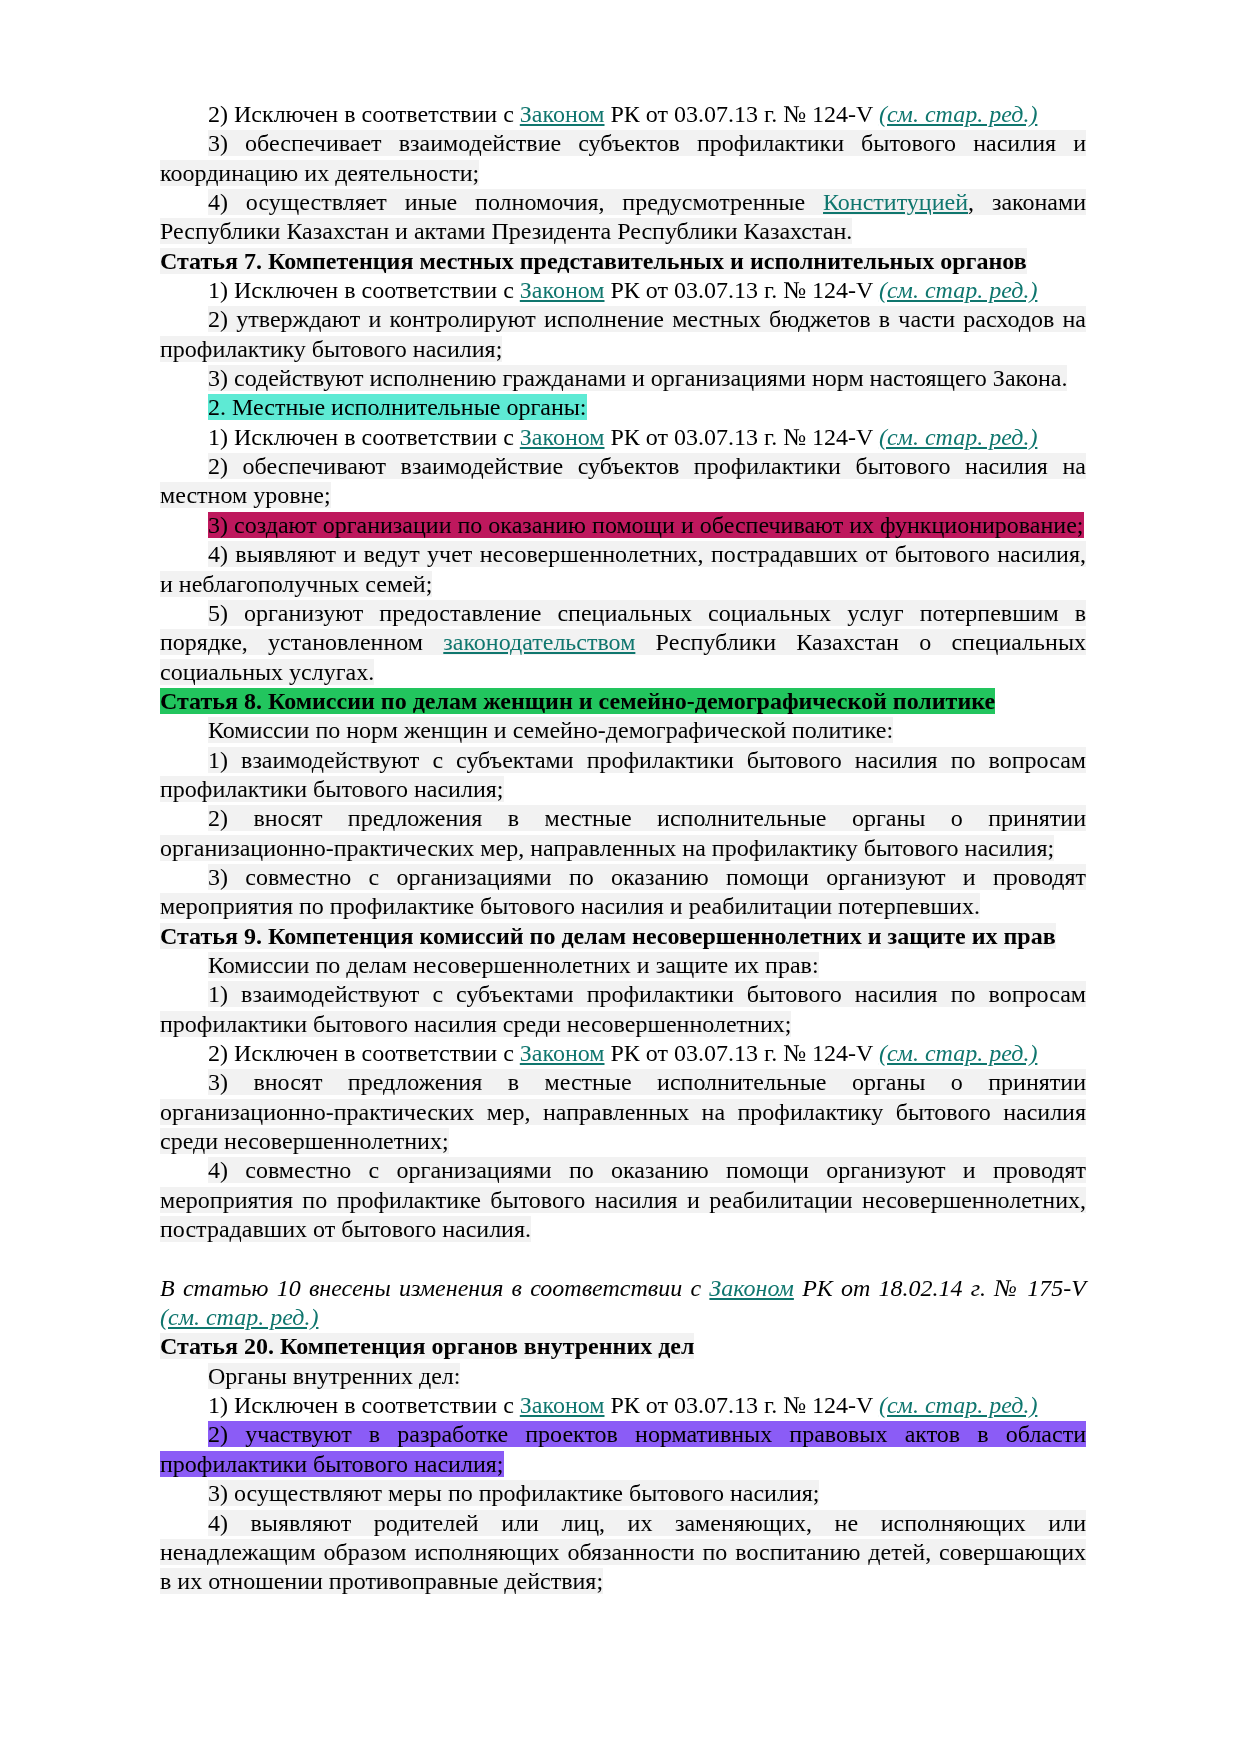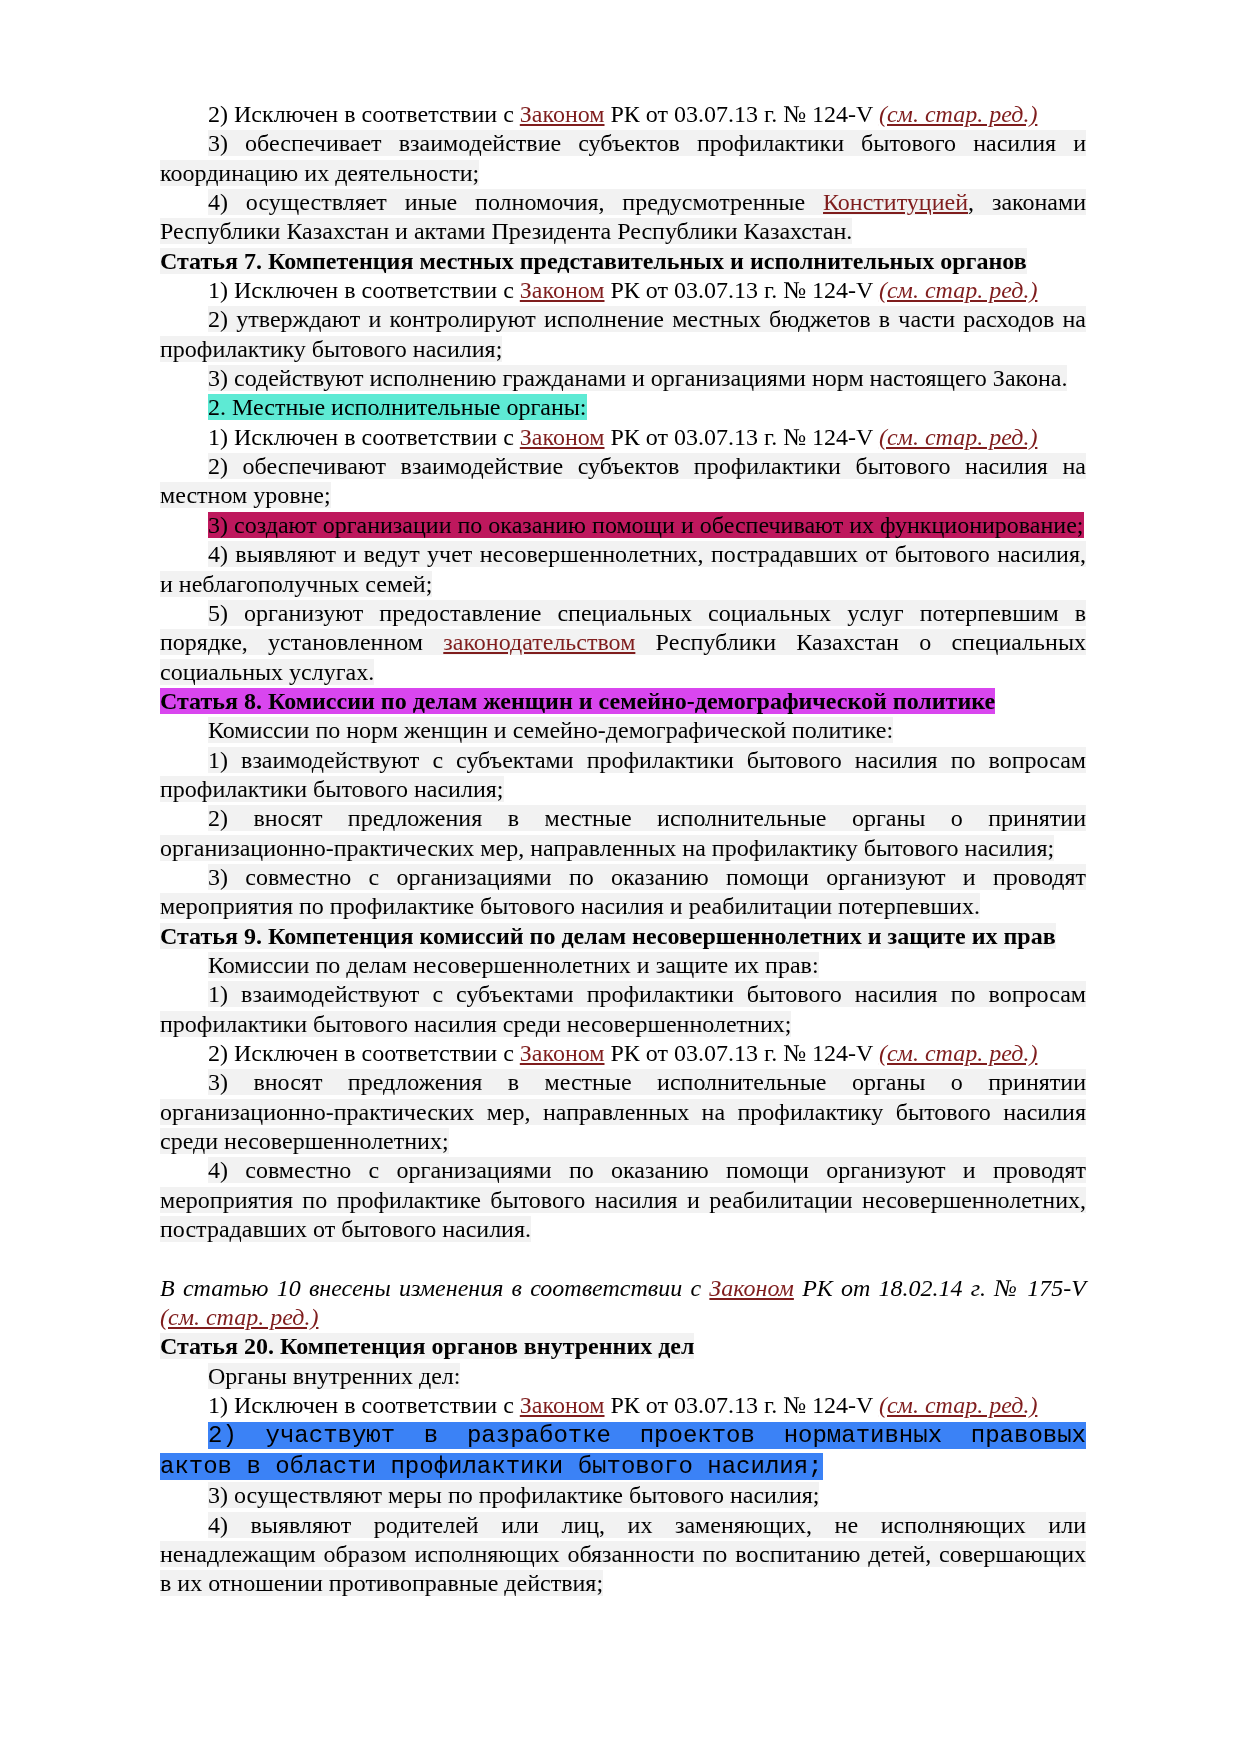--- a/index.html
+++ b/index.html
@@ -41,21 +41,21 @@
     text-indent: 0;
     font-style: italic;
   }
   .para.spacer {
     text-indent: 0;
   }
   .hl {
     background: #f2f2f2;
   }
   a.link, a.ref {
-    color: #7f1d1d;
+    color: #0f766e;
     text-decoration: underline;
     cursor: pointer;
   }
   a.ref {
     font-style: italic;
   }
 </style>
 </head>
 <body>
 
@@ -67,33 +67,33 @@
       <p class="para article"><span class="hl" style="background: rgb(242, 242, 242);"><span>Статья 7. Компетенция местных представительных и исполнительных органов</span></span></p>
       <p class="para excluded"><span>1) Исключен в соответствии с </span><a class="link">Законом</a><span> РК от 03.07.13 г. № 124-V </span><a class="ref">(см. стар. ред.)</a></p>
       <p class="para p"><span class="hl" style="background: rgb(242, 242, 242);"><span>2) утверждают и контролируют исполнение местных бюджетов в части расходов на профилактику бытового насилия;</span></span></p>
       <p class="para p"><span class="hl" style="background: rgb(242, 242, 242);"><span>3) содействуют исполнению гражданами и организациями норм настоящего Закона.</span></span></p>
       <p class="para p"><span class="hl" style="background: #5eead4;"><span>2. Местные исполнительные органы:</span></span></p>
       <p class="para excluded"><span>1) Исключен в соответствии с </span><a class="link">Законом</a><span> РК от 03.07.13 г. № 124-V </span><a class="ref">(см. стар. ред.)</a></p>
       <p class="para p"><span class="hl" style="background: rgb(242, 242, 242);"><span>2) обеспечивают взаимодействие субъектов профилактики бытового насилия на местном уровне;</span></span></p>
       <p class="para p"><span class="hl" style="background: #be185d;"><span>3) создают организации по оказанию помощи и обеспечивают их функционирование;</span></span></p>
       <p class="para p"><span class="hl" style="background: rgb(242, 242, 242);"><span>4) выявляют и ведут учет несовершеннолетних, пострадавших от бытового насилия, и неблагополучных семей;</span></span></p>
       <p class="para p"><span class="hl" style="background: rgb(242, 242, 242);"><span>5) организуют предоставление специальных социальных услуг потерпевшим в порядке, установленном </span><a class="link">законодательством</a><span> Республики Казахстан о специальных социальных услугах.</span></span></p>
-      <p class="para article"><span class="hl" style="background: #d946ef; font-family: Liberation Serif, serif;"><span>Статья 8. Комиссии по делам женщин и семейно-демографической политике</span></span></p>
+      <p class="para article"><span class="hl" style="background: #22c55e; font-family: Liberation Serif, serif;"><span>Статья 8. Комиссии по делам женщин и семейно-демографической политике</span></span></p>
       <p class="para p"><span class="hl" style="background: rgb(242, 242, 242);"><span>Комиссии по норм женщин и семейно-демографической политике:</span></span></p>
       <p class="para p"><span class="hl" style="background: rgb(242, 242, 242);"><span>1) взаимодействуют с субъектами профилактики бытового насилия по вопросам профилактики бытового насилия;</span></span></p>
       <p class="para p"><span class="hl" style="background: rgb(242, 242, 242);"><span>2) вносят предложения в местные исполнительные органы о принятии организационно-практических мер, направленных на профилактику бытового насилия;</span></span></p>
       <p class="para p"><span class="hl" style="background: rgb(242, 242, 242);"><span>3) совместно с организациями по оказанию помощи организуют и проводят мероприятия по профилактике бытового насилия и реабилитации потерпевших.</span></span></p>
       <p class="para article"><span class="hl" style="background: rgb(242, 242, 242);"><span>Статья 9. Компетенция комиссий по делам несовершеннолетних и защите их прав</span></span></p>
       <p class="para p"><span class="hl" style="background: rgb(242, 242, 242);"><span>Комиссии по делам несовершеннолетних и защите их прав:</span></span></p>
       <p class="para p"><span class="hl" style="background: rgb(242, 242, 242);"><span>1) взаимодействуют с субъектами профилактики бытового насилия по вопросам профилактики бытового насилия среди несовершеннолетних;</span></span></p>
       <p class="para excluded"><span>2) Исключен в соответствии с </span><a class="link">Законом</a><span> РК от 03.07.13 г. № 124-V </span><a class="ref">(см. стар. ред.)</a></p>
       <p class="para p"><span class="hl" style="background: rgb(242, 242, 242);"><span>3) вносят предложения в местные исполнительные органы о принятии организационно-практических мер, направленных на профилактику бытового насилия среди несовершеннолетних;</span></span></p>
       <p class="para p"><span class="hl" style="background: rgb(242, 242, 242);"><span>4) совместно с организациями по оказанию помощи организуют и проводят мероприятия по профилактике бытового насилия и реабилитации несовершеннолетних, пострадавших от бытового насилия.</span></span></p>
       <p class="para spacer">&nbsp;</p>
       <p class="para note"><span>В статью 10 внесены изменения в соответствии с </span><a class="link">Законом</a><span> РК от 18.02.14 г. № 175-V </span><a class="ref">(см. стар. ред.)</a></p>
       <p class="para article"><span class="hl" style="background: rgb(242, 242, 242);"><span>Статья 20. Компетенция органов внутренних дел</span></span></p>
       <p class="para p"><span class="hl" style="background: rgb(242, 242, 242);"><span>Органы внутренних дел:</span></span></p>
       <p class="para excluded"><span>1) Исключен в соответствии с </span><a class="link">Законом</a><span> РК от 03.07.13 г. № 124-V </span><a class="ref">(см. стар. ред.)</a></p>
-      <p class="para p"><span class="hl" style="background: #3b82f6; font-family: Liberation Mono, monospace;"><span>2) участвуют в разработке проектов нормативных правовых актов в области профилактики бытового насилия;</span></span></p>
+      <p class="para p"><span class="hl" style="background: #8b5cf6;"><span>2) участвуют в разработке проектов нормативных правовых актов в области профилактики бытового насилия;</span></span></p>
       <p class="para p"><span class="hl" style="background: rgb(242, 242, 242);"><span>3) осуществляют меры по профилактике бытового насилия;</span></span></p>
       <p class="para p"><span class="hl" style="background: rgb(242, 242, 242);"><span>4) выявляют родителей или лиц, их заменяющих, не исполняющих или ненадлежащим образом исполняющих обязанности по воспитанию детей, совершающих в их отношении противоправные действия;</span></span></p>
     </div>
 </div>
 
 </body></html>

